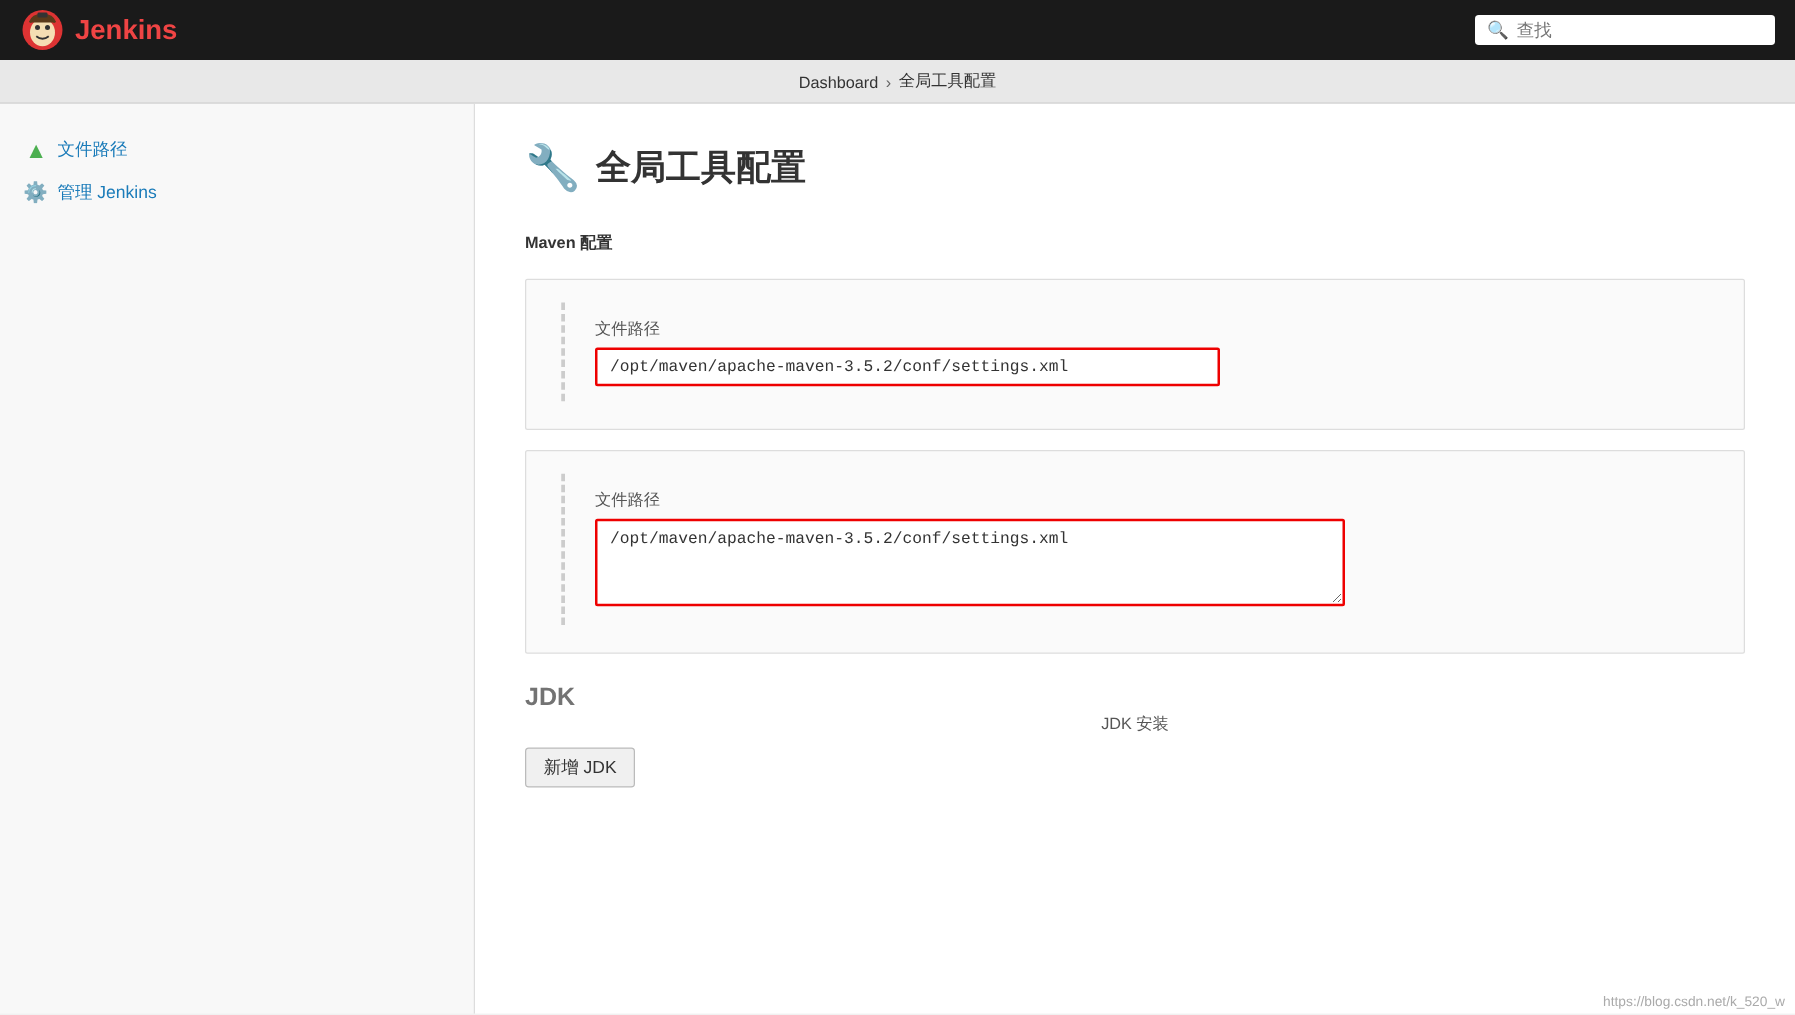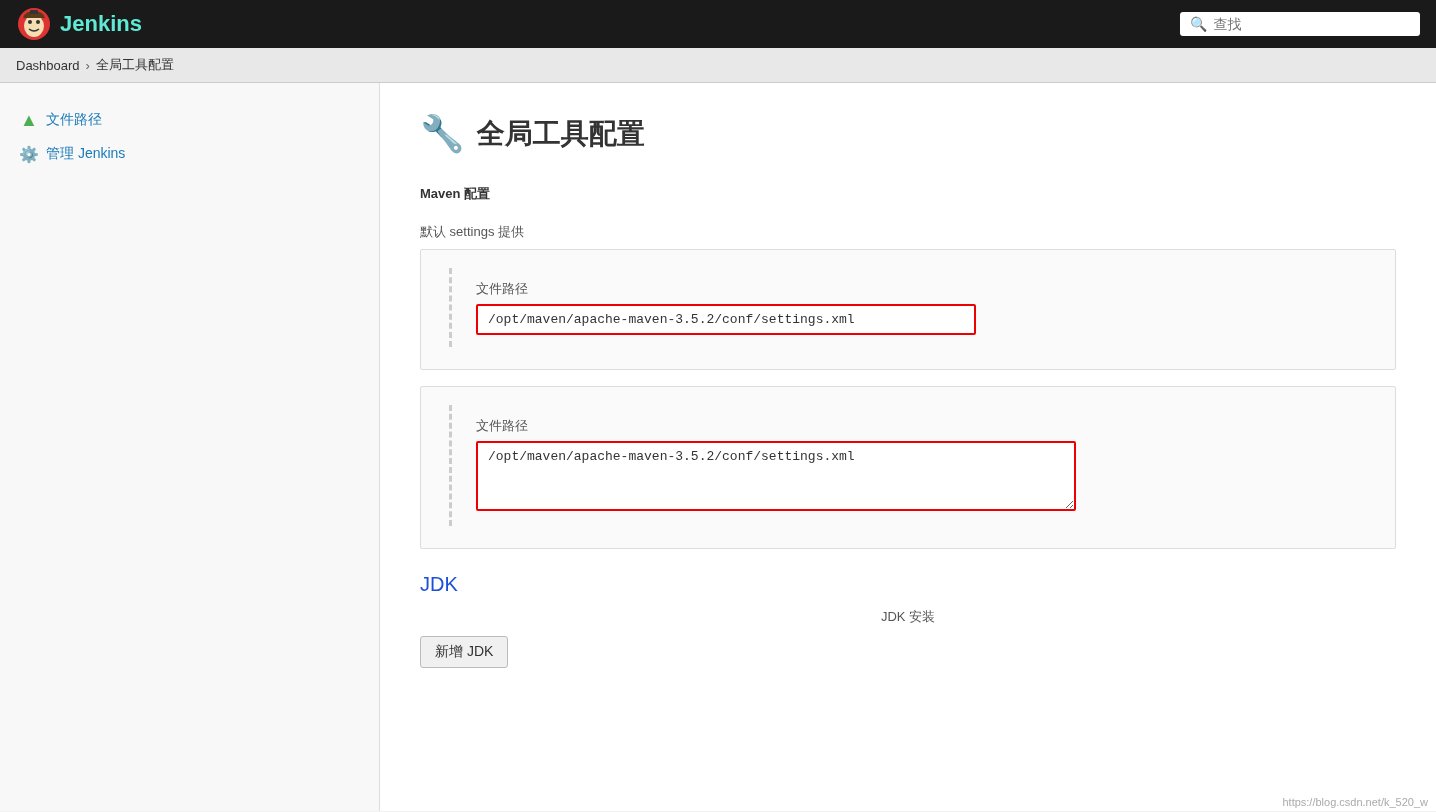--- a/index.html
+++ b/index.html
@@ -13,21 +13,21 @@
       height: 48px;
       padding: 0 16px;
       position: fixed;
       top: 0; left: 0; right: 0;
       z-index: 100;
     }
     .header-logo {
       display: flex;
       align-items: center;
       gap: 8px;
-      color: #5eead4;
+      color: #ef4444;
       font-size: 22px;
       font-weight: bold;
       flex: 1;
     }
     .jenkins-icon {
       width: 36px;
       height: 36px;
     }
     .header-search {
       display: flex;
@@ -50,20 +50,21 @@
     
     .breadcrumb {
       background: #e8e8e8;
       padding: 8px 16px;
       margin-top: 48px;
       display: flex;
       align-items: center;
       gap: 6px;
       font-size: 13px;
       border-bottom: 1px solid #ccc;
+      justify-content: center;
     }
     .breadcrumb-separator {
       color: #666;
     }
     .breadcrumb-link {
       color: #333;
       text-decoration: none;
       cursor: pointer;
     }
     .breadcrumb-current {
@@ -186,23 +187,22 @@
       max-width: 600px;
       font-family: "Courier New", monospace;
       min-height: 70px;
     }
 
     .section-jdk {
       margin-top: 24px;
     }
     .section-jdk-title {
       font-size: 20px;
-      font-weight: normal;
-      color: #1d4ed8;
-      margin-bottom: 12px;
+      font-weight: bold;
+      color: #737373;
     }
     .subsection-text {
       font-size: 13px;
       color: #555;
       margin-bottom: 10px;
       text-align: center;
     }
     .btn {
       display: inline-block;
       padding: 6px 14px;
@@ -268,21 +268,20 @@
   <main class="main">
 
     <div class="page-title">
       <span class="page-title-icon">🔧</span>
       <h1 class="page-title-text">全局工具配置</h1>
     </div>
 
     <div>
       <div class="section-title">Maven 配置</div>
 
-      <div style="font-size:13px;color:#555;margin-bottom:8px;">默认 settings 提供</div>
 
       <div class="field-group">
         <div style="padding: 10px 16px 14px 16px;">
           <div class="field-subgroup">
             <div class="field-label">文件路径</div>
             <input type="text" class="field-input-box" value="/opt/maven/apache-maven-3.5.2/conf/settings.xml" style="">
           </div>
         </div>
       </div>
 

